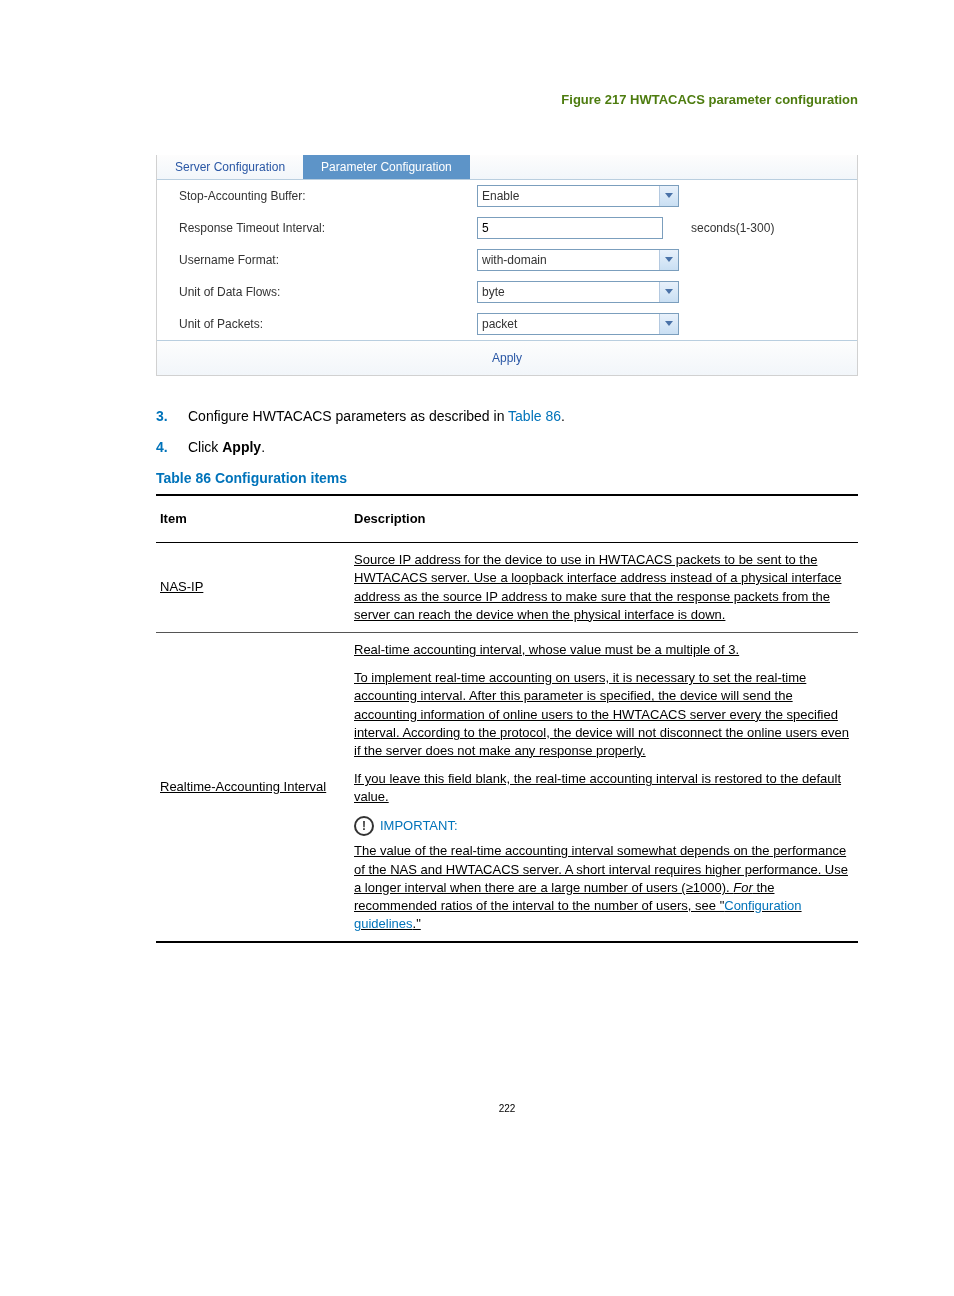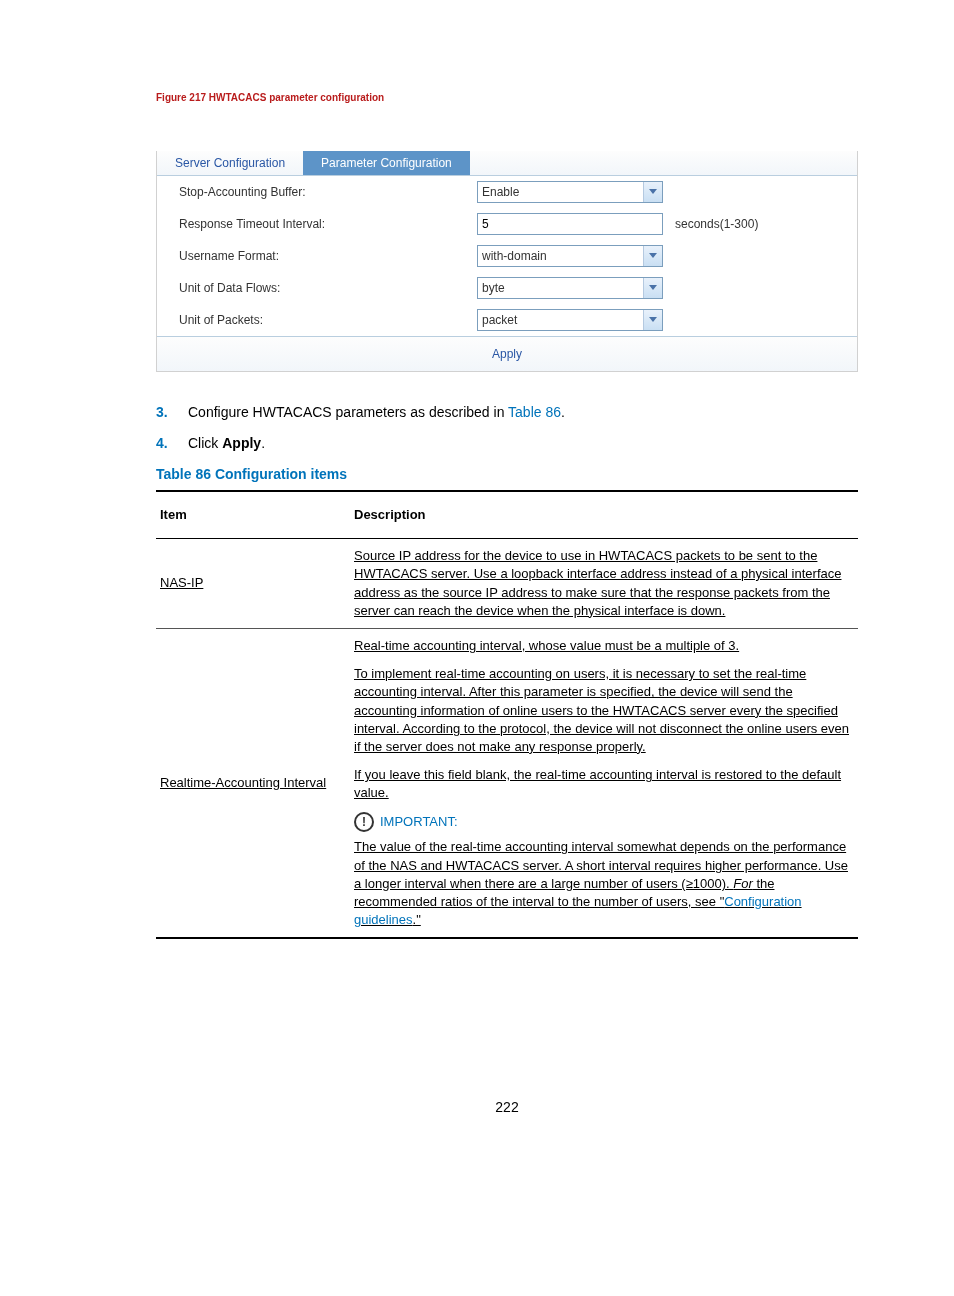--- a/index.html
+++ b/index.html
@@ -10,24 +10,25 @@
     color: #000;
     background: #fff;
   }
   .page {
     width: 954px;
     margin: 0 auto;
     padding: 92px 96px 40px 156px;
     box-sizing: border-box;
   }
   .figure-title {
-    color: #b91c1c;
+    color: #4d7c0f;
     font-weight: bold;
-    font-size: 10px;
+    font-size: 13px;
     margin-bottom: 14px;
+    text-align: right;
   }
   .config-panel {
     border: 1px solid #d1d1d1;
     border-top: none;
     margin-bottom: 30px;
     margin-top: 48px;
   }
   .tabs {
     display: flex;
     border-bottom: 1px solid #b9cedf;
@@ -66,21 +67,21 @@
   }
   .form-input {
     width: 176px;
     height: 18px;
     padding: 1px 4px;
     border: 1px solid #7b9ebd;
     font-size: 12px;
     background: #fff;
   }
   .form-select {
-    width: 186px;
+    width: 202px;
     height: 22px;
     border: 1px solid #7b9ebd;
     font-size: 12px;
     background: #fff;
     position: relative;
     display: flex;
     align-items: center;
     padding-left: 4px;
     box-sizing: border-box;
   }
@@ -168,21 +169,21 @@
     gap: 6px;
     margin-bottom: 6px;
   }
   .important-icon {
     width:16px;height:16px;border:2px solid #333;border-radius:50%;
     display:inline-flex;align-items:center;justify-content:center;
     font-weight:bold;font-size:12px;color:#333;line-height:1;
   }
   .page-number {
     text-align:center;
-    font-size:14px;
+    font-size:10px;
     margin-top:160px;
   }
   .italic { font-style: italic; }
 </style>
 </head>
 <body>
 
 <div class="page">
 
   <div class="figure-title">Figure 217 HWTACACS parameter configuration</div>

